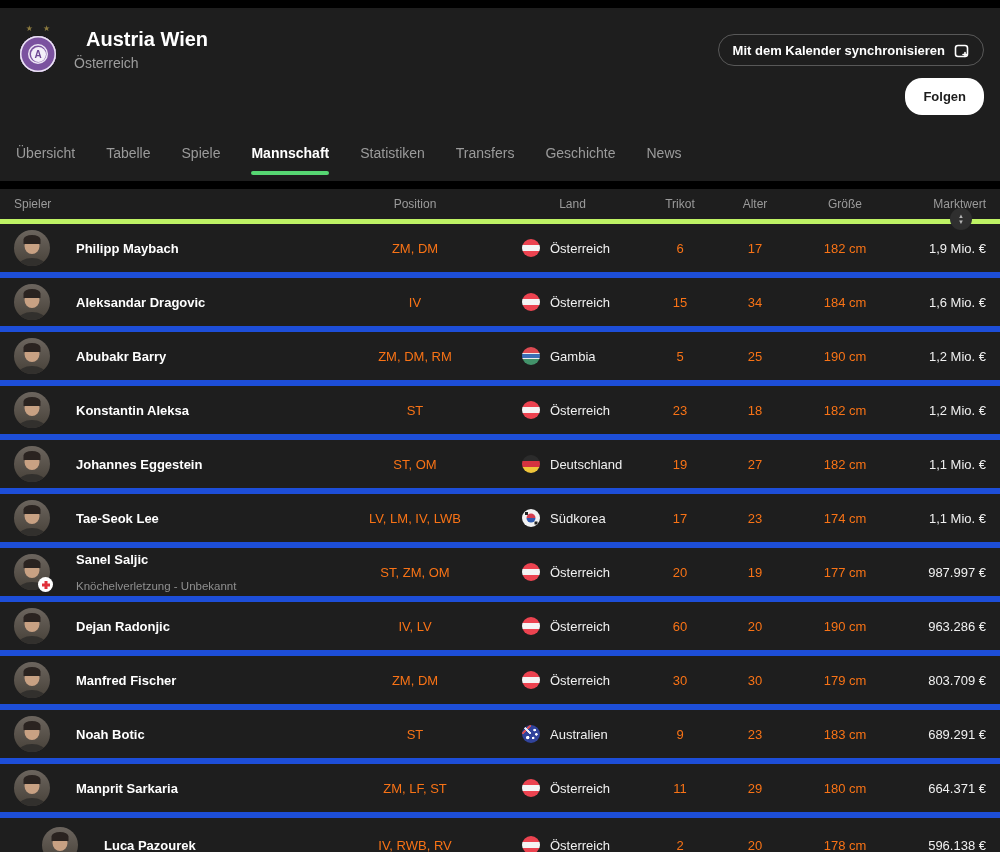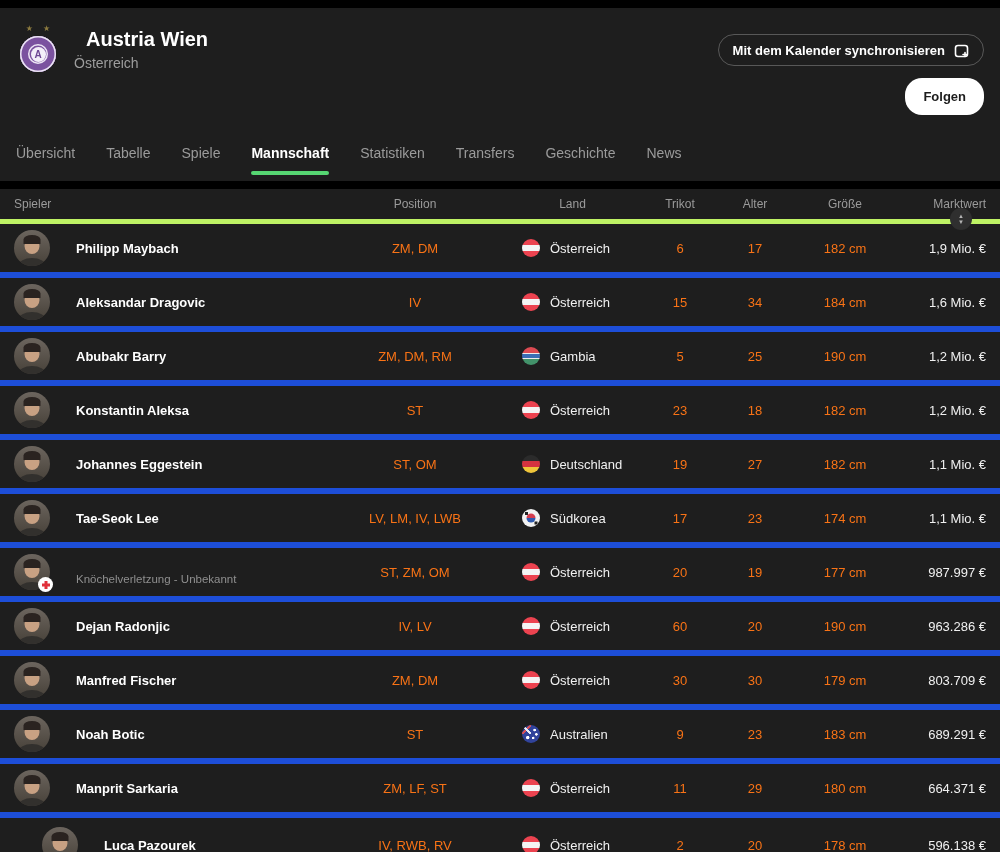--- a/index.html
+++ b/index.html
@@ -318,20 +318,21 @@
     <div class="c-value">1,1 Mio. €</div>
   </div>
       <div class="tgrid row">
     <div class="avatar-cell">
       <div class="avatar">
             <span class="hair"></span>
           </div>
       <span class="injury-badge"></span>
     </div>
     <div class="name-cell">
+      <div class="p-name">Sanel Saljic</div>
       <div class="p-note">Knöchelverletzung - Unbekannt</div>
     </div>
     <div class="c-position">ST, ZM, OM</div>
     <div class="land-cell">
       <span class="flag austria-flag"></span>
       <span class="c-country">Österreich</span>
     </div>
     <div class="c-shirt">20</div>
     <div class="c-age">19</div>
     <div class="c-height">177 cm</div>

